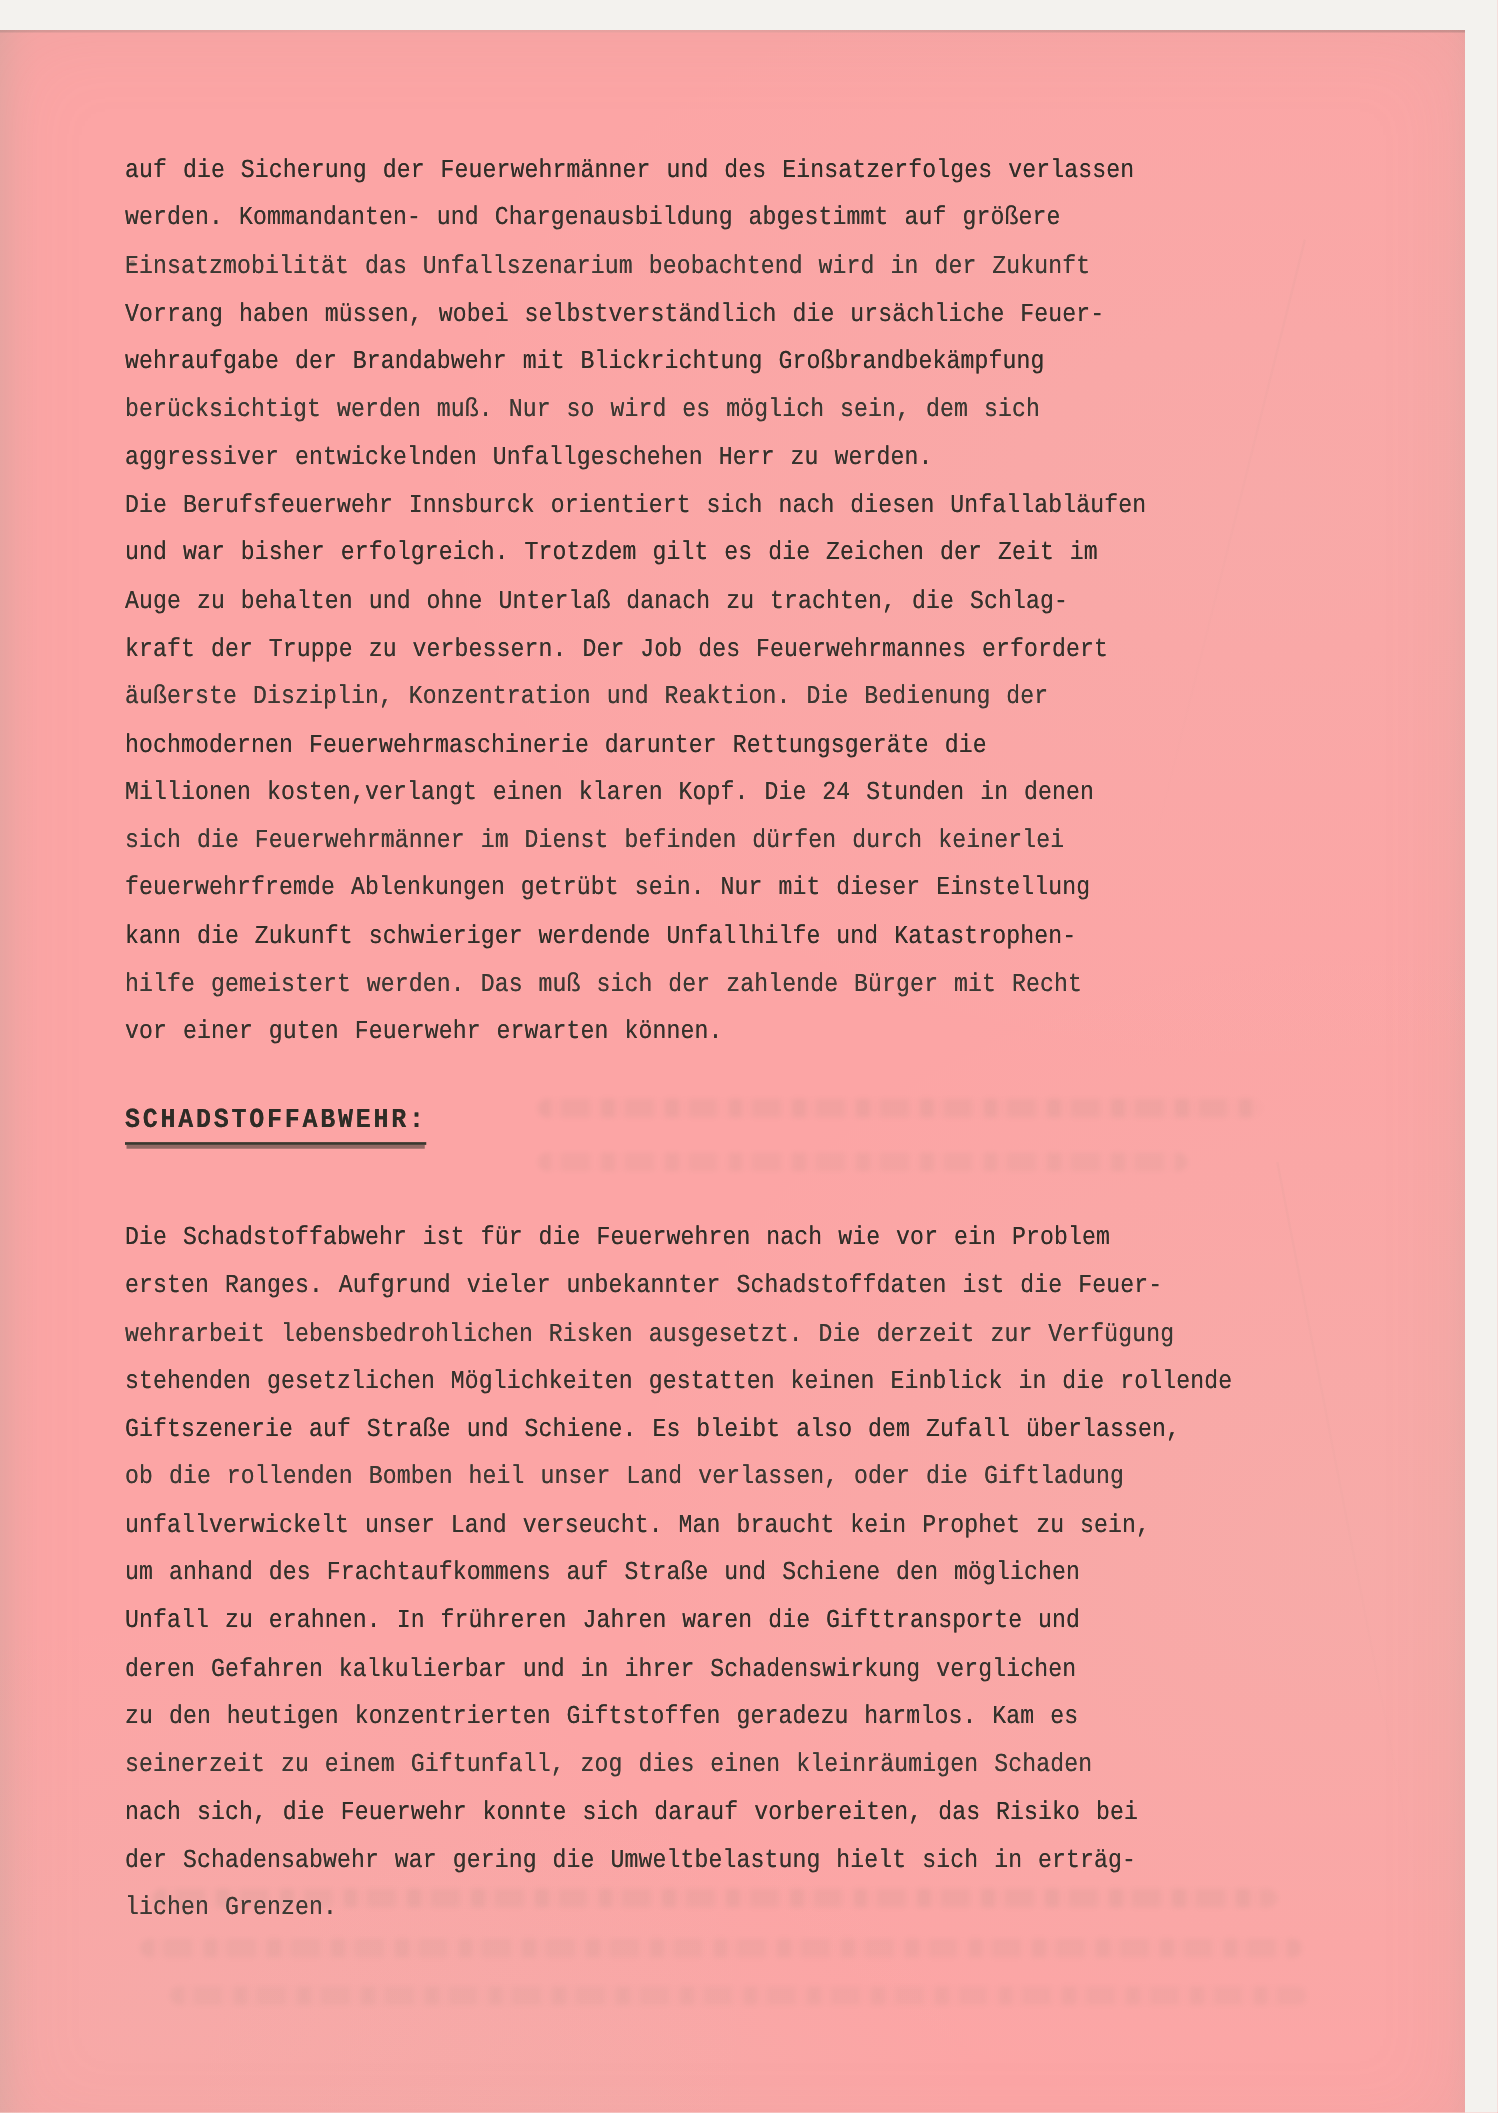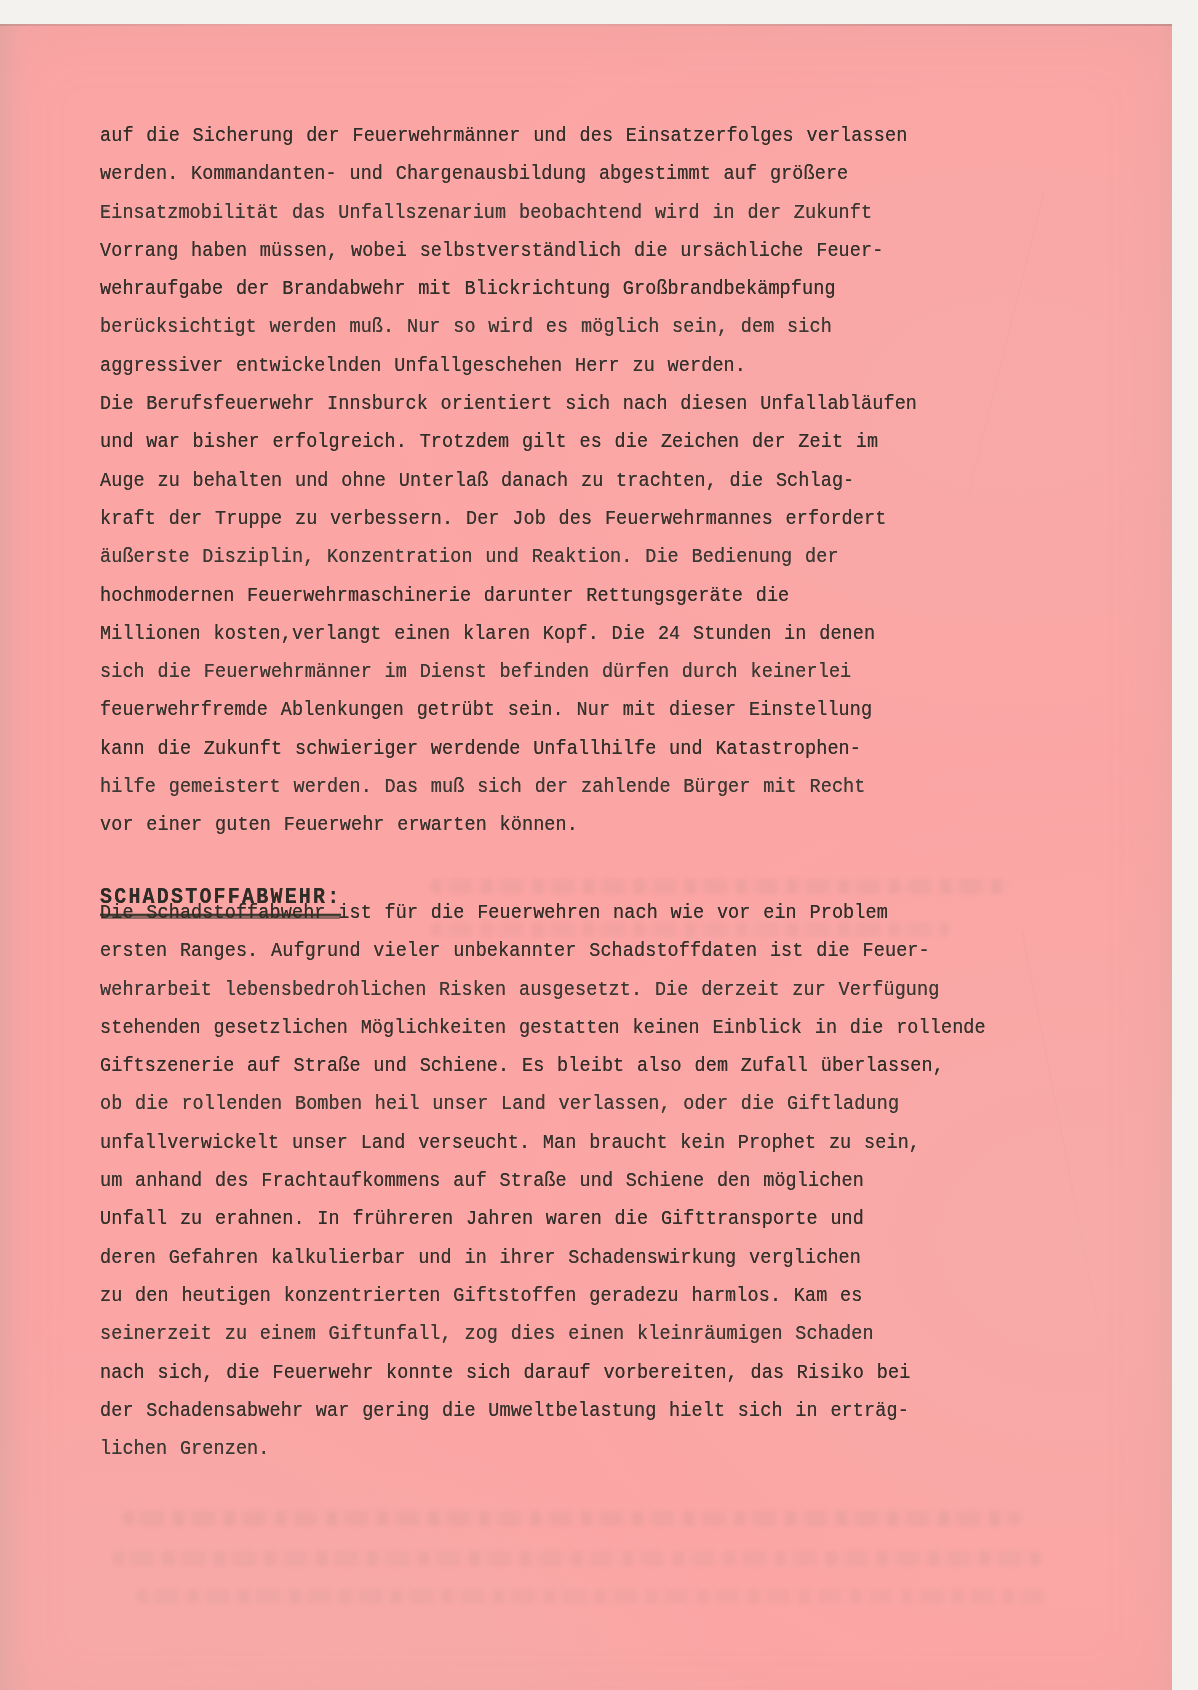--- a/index.html
+++ b/index.html
@@ -55,21 +55,21 @@
     left: 100px;
     width: 1040px;
     font-size: 18.5px;
     line-height: 38.3px;
     color: #34322c;
     letter-spacing: 0.1px;
     word-spacing: 1.5px;
     white-space: nowrap;
   }
   #para1 { top: 94px; }
-  #para2 { top: 871px; }
+  #para2 { top: 948px; }
   .line {
     height: 38.3px;
     transform: scaleY(1.12);
     transform-origin: left center;
     text-shadow: 0 0 0.5px rgba(44,42,36,0.75);
   }
   .line:nth-child(3n)   { color: #3b3933; }
   .line:nth-child(4n+1) { color: #302e28; }
 
   .heading {

